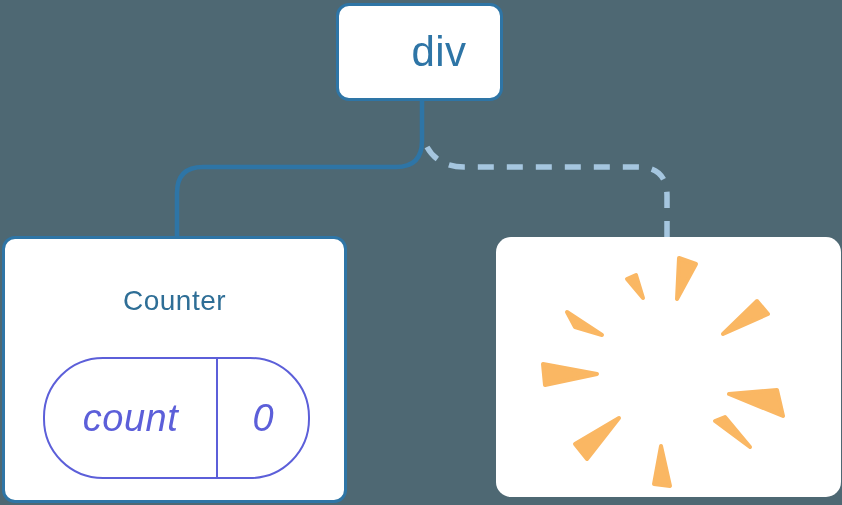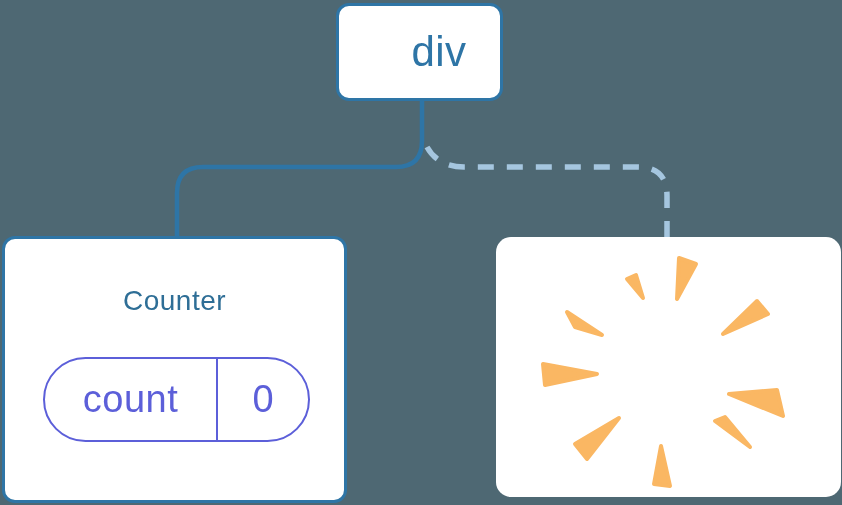--- a/index.html
+++ b/index.html
@@ -35,24 +35,24 @@
     left:2px;top:236px;width:345px;height:267px;
     border:3px solid var(--c-line-blue);
     border-radius:13px;
   }
   .card-counter .card-title{
     position:absolute;left:0;top:48px;width:100%;
     text-align:center;color:var(--c-title-blue);
     font-size:28px;font-weight:500;line-height:1;letter-spacing:0.5px;
   }
   .state-pill{
-    position:absolute;left:38px;top:118px;width:267px;height:85px;
+    position:absolute;left:38px;top:118px;width:267px;height:122px;
     border:2.5px solid var(--c-state-purple);
     border-radius:60px;
-    display:flex;align-items:stretch;
+    display:flex;align-items:stretch;font-style:italic;
   }
   .state-pill .pill-key{
     flex:0 0 173px;display:flex;align-items:center;justify-content:center;
     color:var(--c-state-purple);font-size:38px;letter-spacing:0.5px;
     border-right:2.5px solid var(--c-state-purple);
   }
   .state-pill .pill-val{
     flex:1;display:flex;align-items:center;justify-content:center;
     color:var(--c-state-purple);font-size:38px;
   }

